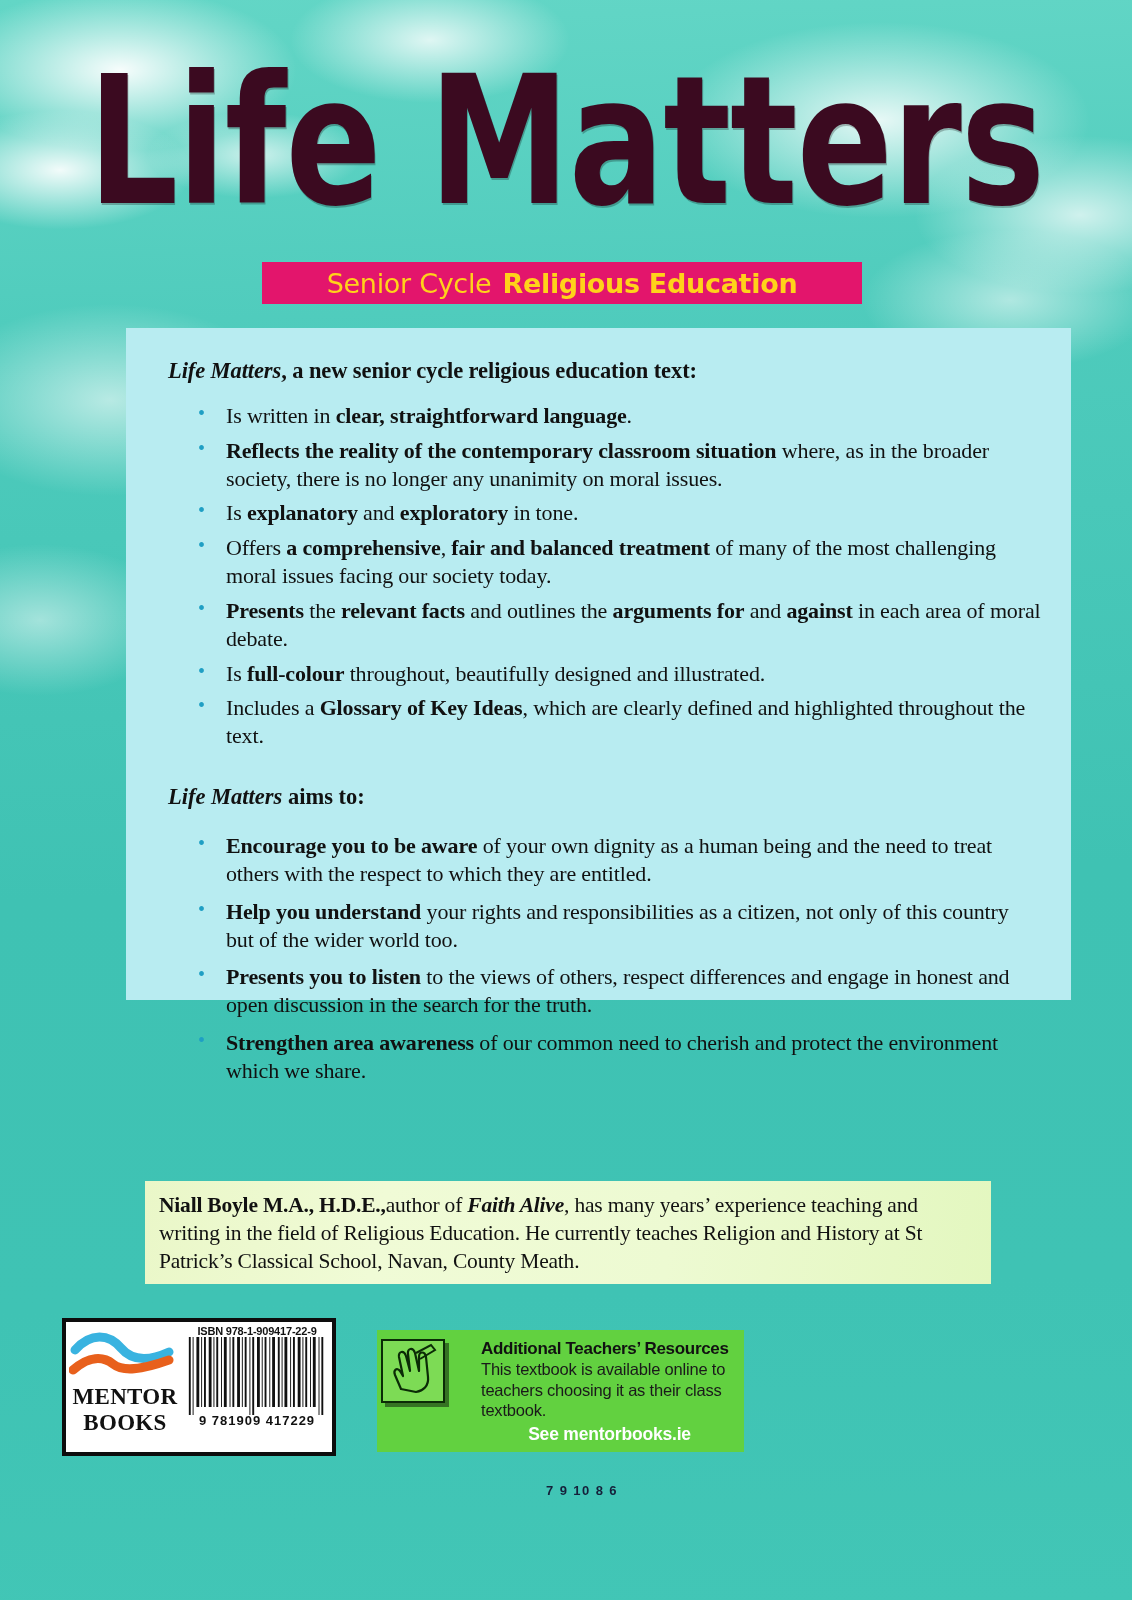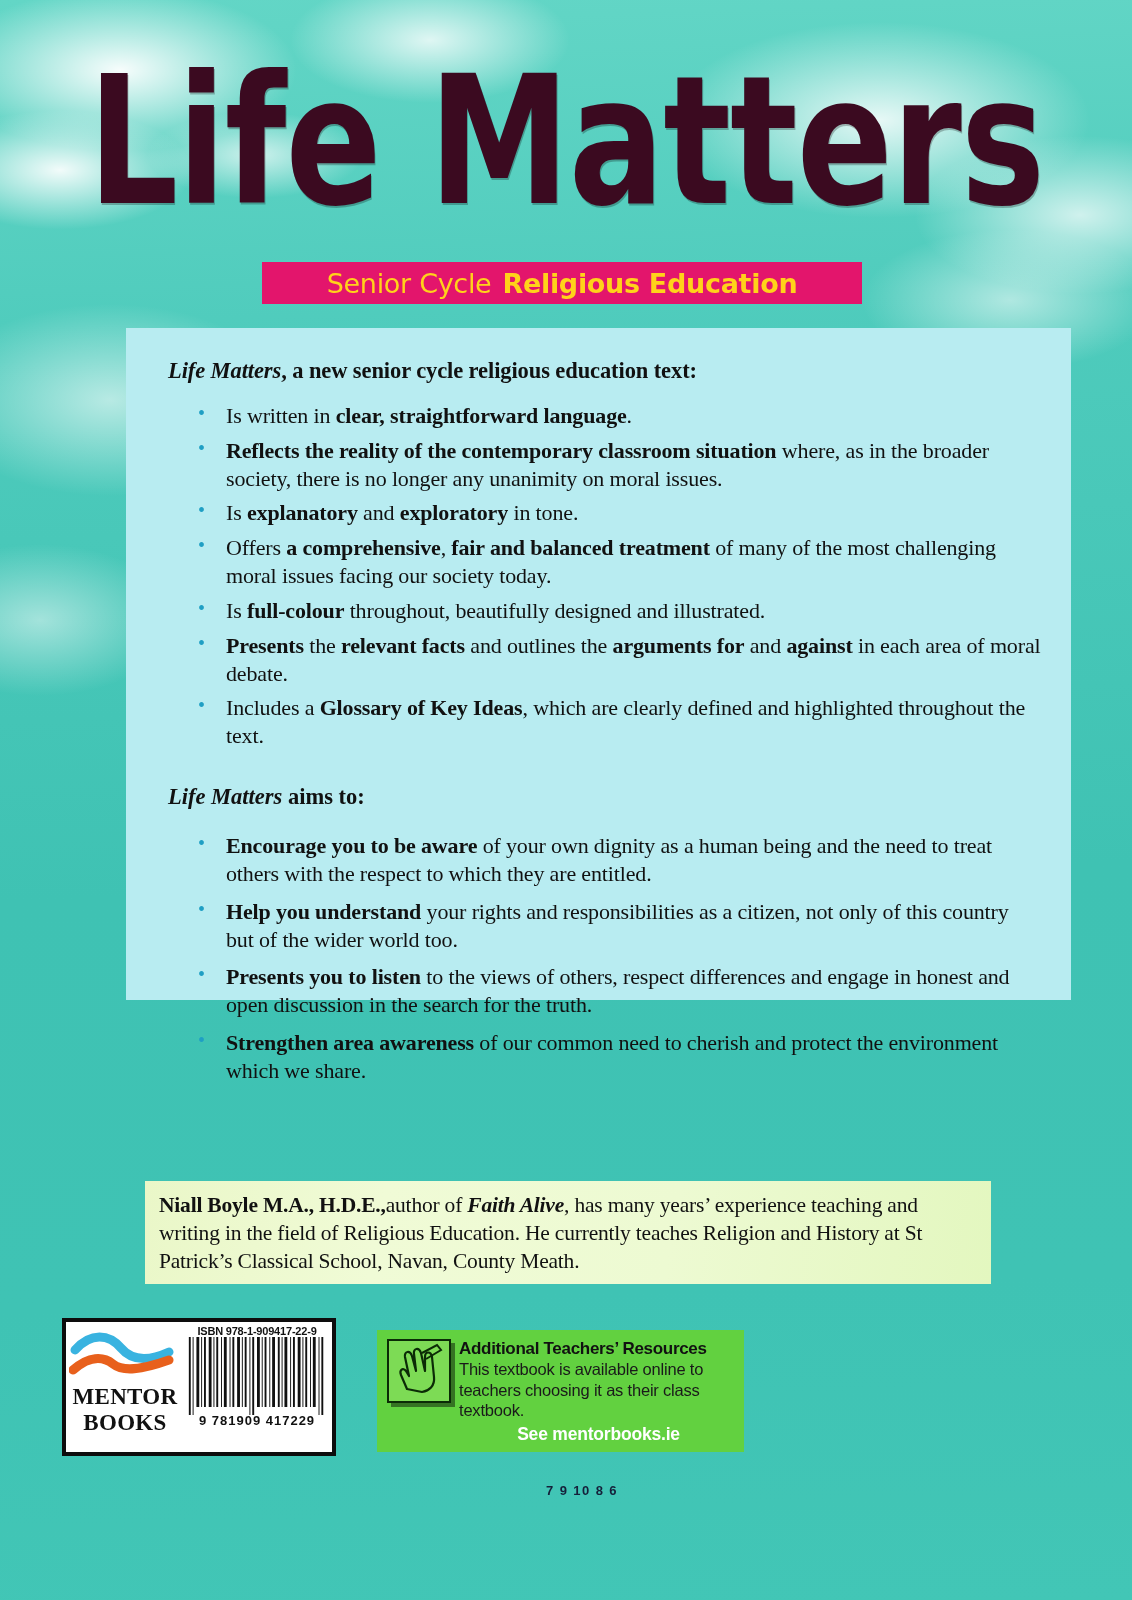--- a/index.html
+++ b/index.html
@@ -203,21 +203,22 @@
 
   
   .resources {
     position: absolute;
     left: 377px;
     top: 1330px;
     width: 367px;
     height: 122px;
     background: #62d140;
     display: flex;
-    padding: 6px 6px 0 6px;
+    padding: 6px 6px 0 0;
+    gap: 28px;
   }
   .res-icon {
     width: 64px; height: 64px;
     background: #7ddb55;
     border: 2px solid #0b2b06;
     box-shadow: 4px 4px 0 rgba(0,0,0,0.45);
     flex: none;
     margin: 3px 8px 0 4px;
     position: relative;
   }
@@ -276,22 +277,22 @@
   <div class="panel">
     <div class="lead">
       <span class="it">Life Matters</span><span>, a new senior cycle religious education text:</span>
     </div>
 
     <ul class="blist" id="features-list">
         <li><span>Is written in </span><b>clear, straightforward language</b><span>.</span></li>
         <li><b>Reflects the reality of the contemporary classroom situation</b><span> where, as in the broader society, there is no longer any unanimity on moral issues.</span></li>
         <li><span>Is </span><b>explanatory</b><span> and </span><b>exploratory</b><span> in tone.</span></li>
         <li><span>Offers </span><b>a comprehensive</b><span>, </span><b>fair and balanced treatment</b><span> of many of the most challenging moral issues facing our society today.</span></li>
+        <li><b>Presents</b><span> the </span><b>relevant facts</b><span> and outlines the </span><b>arguments for</b><span> and </span><b>against</b><span> in each area of moral debate.</span></li>
         <li><span>Is </span><b>full-colour</b><span> throughout, beautifully designed and illustrated.</span></li>
-        <li><b>Presents</b><span> the </span><b>relevant facts</b><span> and outlines the </span><b>arguments for</b><span> and </span><b>against</b><span> in each area of moral debate.</span></li>
         <li><span>Includes a </span><b>Glossary of Key Ideas</b><span>, which are clearly defined and highlighted throughout the text.</span></li>
       </ul>
 
     <div class="aims">
       <span class="it">Life Matters</span><span> aims to:</span>
     </div>
 
     <ul class="blist blist2" id="aims-list">
         <li><b>Encourage you to be aware</b><span> of your own dignity as a human being and the need to treat others with the respect to which they are entitled.</span></li>
         <li><b>Help you understand</b><span> your rights and responsibilities as a citizen, not only of this country but of the wider world too.</span></li>

